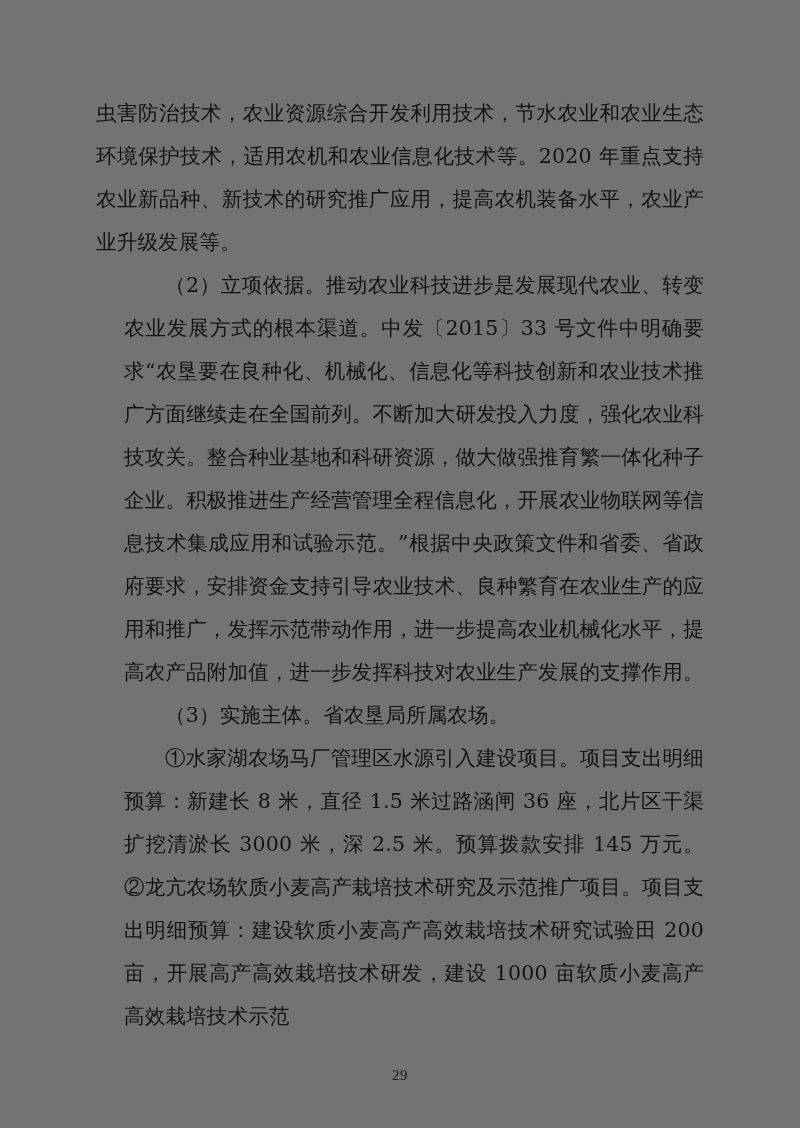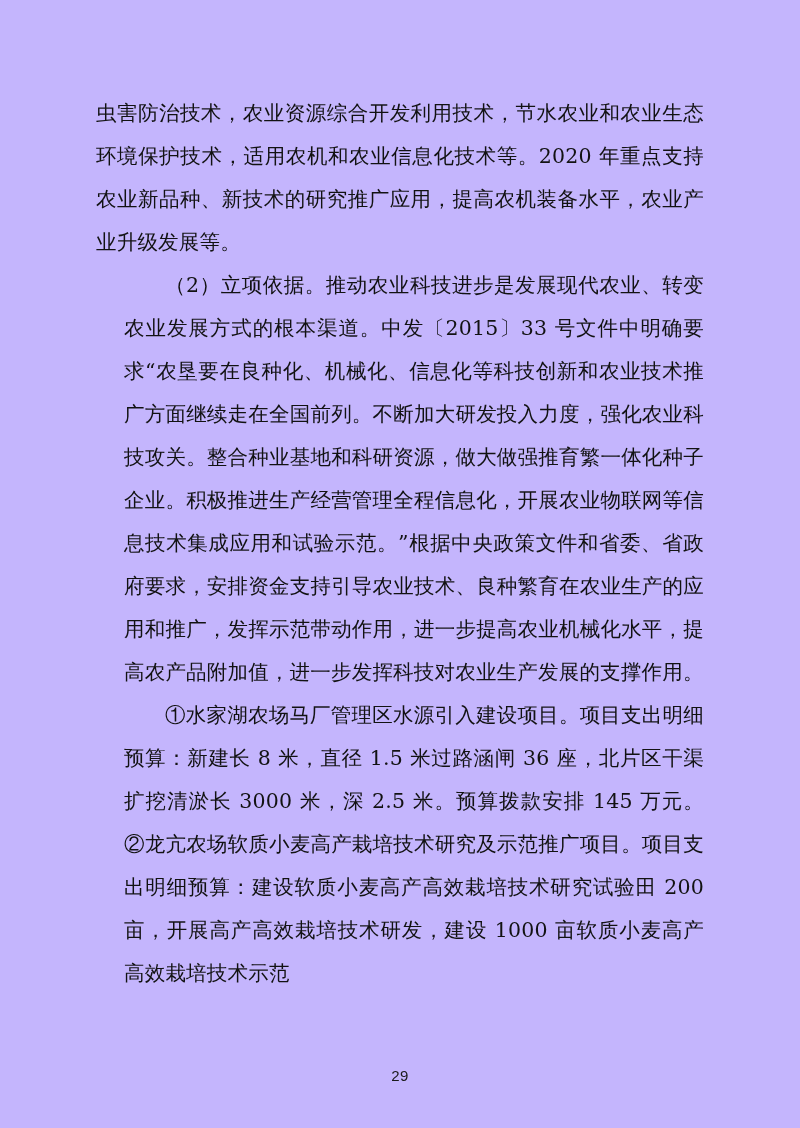--- a/index.html
+++ b/index.html
@@ -10,21 +10,21 @@
     width: 800px;
     height: 1128px;
     background: #ffffff;
     font-family: "DejaVu Serif", "Liberation Serif", serif;
     color: #1a1a1a;
   }
   .page {
     position: relative;
     width: 800px;
     height: 1128px;
-    background: #c4b5fd;
+    background: #737373;
     box-sizing: border-box;
     padding: 92px 96px 60px 96px;
     overflow: hidden;
   }
   .doc-body {
     font-size: 20.5px;
     line-height: 43px;
     text-align: justify;
     text-justify: inter-ideograph;
     letter-spacing: 0.2px;
@@ -39,28 +39,29 @@
     text-indent: 2em;
     margin-left: 28px;
   }
   .page-number {
     position: absolute;
     left: 0;
     right: 0;
     bottom: 44px;
     text-align: center;
     font-size: 15px;
-    font-family: Liberation Sans, sans-serif;
+    font-family: Liberation Serif, serif;
     color: #1a1a1a;
     letter-spacing: 0.5px;
   }
 </style>
 </head>
 <body>
 
 <div class="page">
   <div class="doc-body">
     <p class="para">虫害防治技术，农业资源综合开发利用技术，节水农业和农业生态环境保护技术，适用农机和农业信息化技术等。2020 年重点支持农业新品种、新技术的研究推广应用，提高农机装备水平，农业产业升级发展等。</p>
     <p class="para indent">（2）立项依据。推动农业科技进步是发展现代农业、转变农业发展方式的根本渠道。中发〔2015〕33 号文件中明确要求“农垦要在良种化、机械化、信息化等科技创新和农业技术推广方面继续走在全国前列。不断加大研发投入力度，强化农业科技攻关。整合种业基地和科研资源，做大做强推育繁一体化种子企业。积极推进生产经营管理全程信息化，开展农业物联网等信息技术集成应用和试验示范。”根据中央政策文件和省委、省政府要求，安排资金支持引导农业技术、良种繁育在农业生产的应用和推广，发挥示范带动作用，进一步提高农业机械化水平，提高农产品附加值，进一步发挥科技对农业生产发展的支撑作用。</p>
+    <p class="para indent">（3）实施主体。省农垦局所属农场。</p>
     <p class="para indent">①水家湖农场马厂管理区水源引入建设项目。项目支出明细预算：新建长 8 米，直径 1.5 米过路涵闸 36 座，北片区干渠扩挖清淤长 3000 米，深 2.5 米。预算拨款安排 145 万元。②龙亢农场软质小麦高产栽培技术研究及示范推广项目。项目支出明细预算：建设软质小麦高产高效栽培技术研究试验田 200 亩，开展高产高效栽培技术研发，建设 1000 亩软质小麦高产高效栽培技术示范</p>
   </div>
   <div class="page-number">29</div>
 </div>
 
 </body></html>

